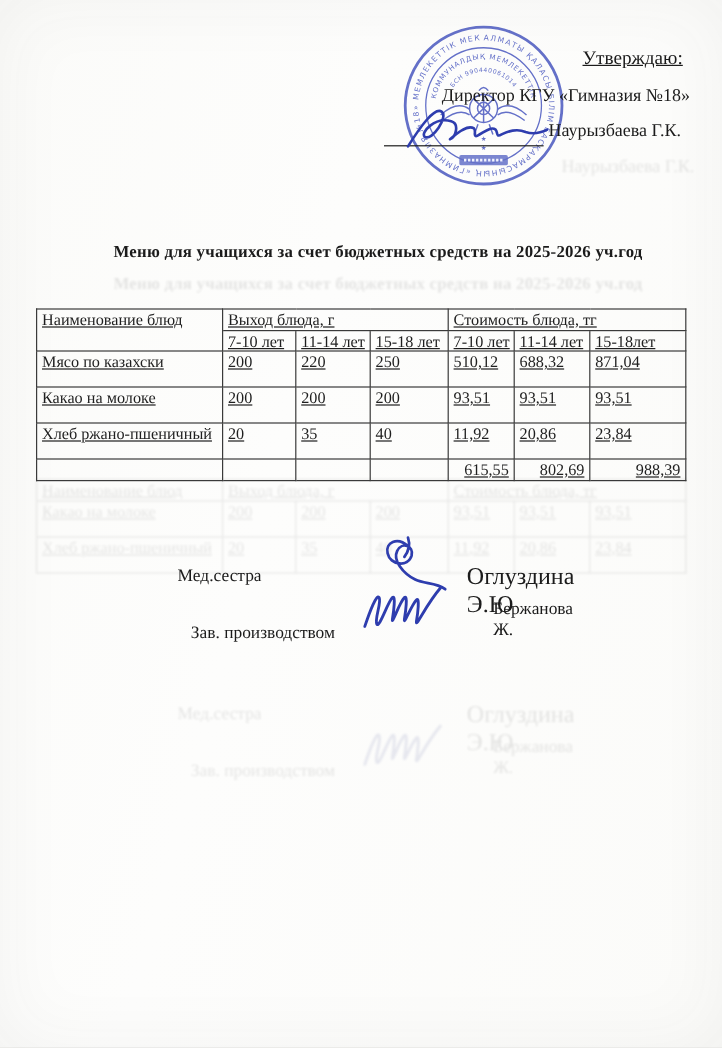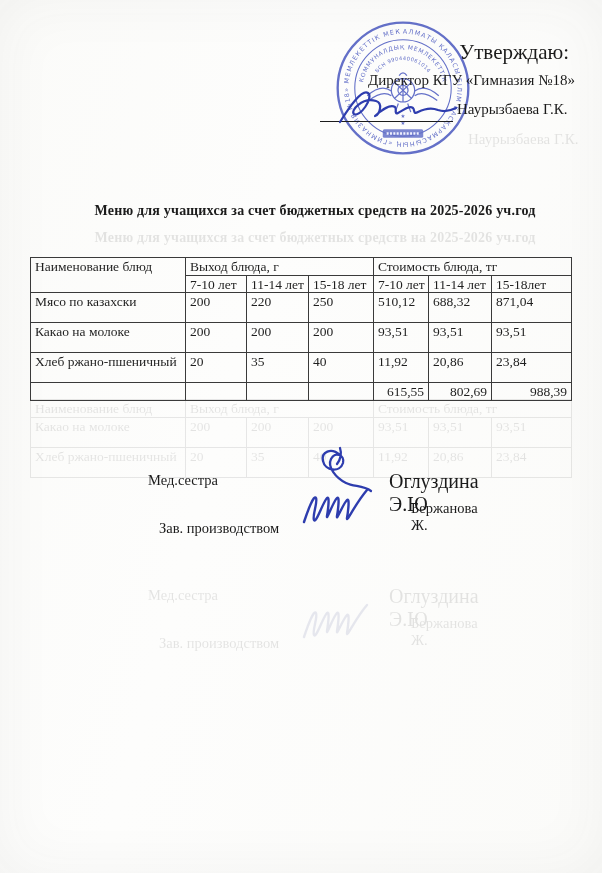--- a/index.html
+++ b/index.html
@@ -8,40 +8,40 @@
     width:602px; height:873px;
     margin:0 auto;
     background:linear-gradient(105deg,#fbfbf9 0%, #fdfdfc 40%, #fbfbf9 100%);
     box-shadow: inset 0 0 60px rgba(60,60,50,0.05);
     font-family:"Liberation Serif","DejaVu Serif",serif;
     color:#1b1b1b;
     overflow:hidden;
   }
   
   .stamp-wrap { position:absolute; left:333px; top:18px; width:140px; height:146px; opacity:.82; filter:blur(.3px); }
-  .approve-label   { position:absolute; top:40px;  right:33px; font-size:21px; }
+  .approve-label   { position:absolute; top:40px;  right:33px; font-size:16px;text-decoration:underline; }
   .director-line   { position:absolute; top:72px;  right:27px; font-size:15px; }
   .sign-underline  { position:absolute; left:320px; top:121px; width:133px; border-top:1.6px solid #1c1c1c; }
   .director-name   { position:absolute; left:457px; top:101px; font-size:15px; }
   .director-sig    { position:absolute; left:330px; top:84px; width:130px; height:45px; }
   
   .doc-title    { position:absolute; top:203px; left:30px; width:570px; text-align:center; font-weight:bold; font-size:14px; letter-spacing:.2px; }
   .doc-subtitle { position:absolute; top:231px; left:30px; width:570px; text-align:center; font-weight:bold; font-size:14px; white-space:pre; }
   
   .menu-table {
     position:absolute; left:30px; top:257px;
     border-collapse:collapse; table-layout:fixed;
     width:541px; font-size:13.5px; color:#1f1f1f;
   }
   .menu-table th, .menu-table td {
     border:1px solid #3a3a3a;
     padding:1px 4px 0 4px;
     vertical-align:top; text-align:left;
     font-weight:normal; line-height:1.15;
-    overflow:hidden; white-space:nowrap;
+    overflow:hidden; white-space:nowrap;text-decoration:underline;
   }
   .hrow1 th { height:14px; }
   .hrow2 th { height:15px;margin-left:14px; }
   .drow td  { height:28px; }
   .trow td  { height:15px;text-align:right; }
   
   .signature-block { position:absolute; left:0; width:492px; height:100px; }
   .sig-real  { top:462px; }
   .sig-role-1 { position:absolute; left:148px; top:10px;  font-size:14.5px; }
   .sig-name-1 { position:absolute; left:389px; top:8px;   font-size:20px; }

